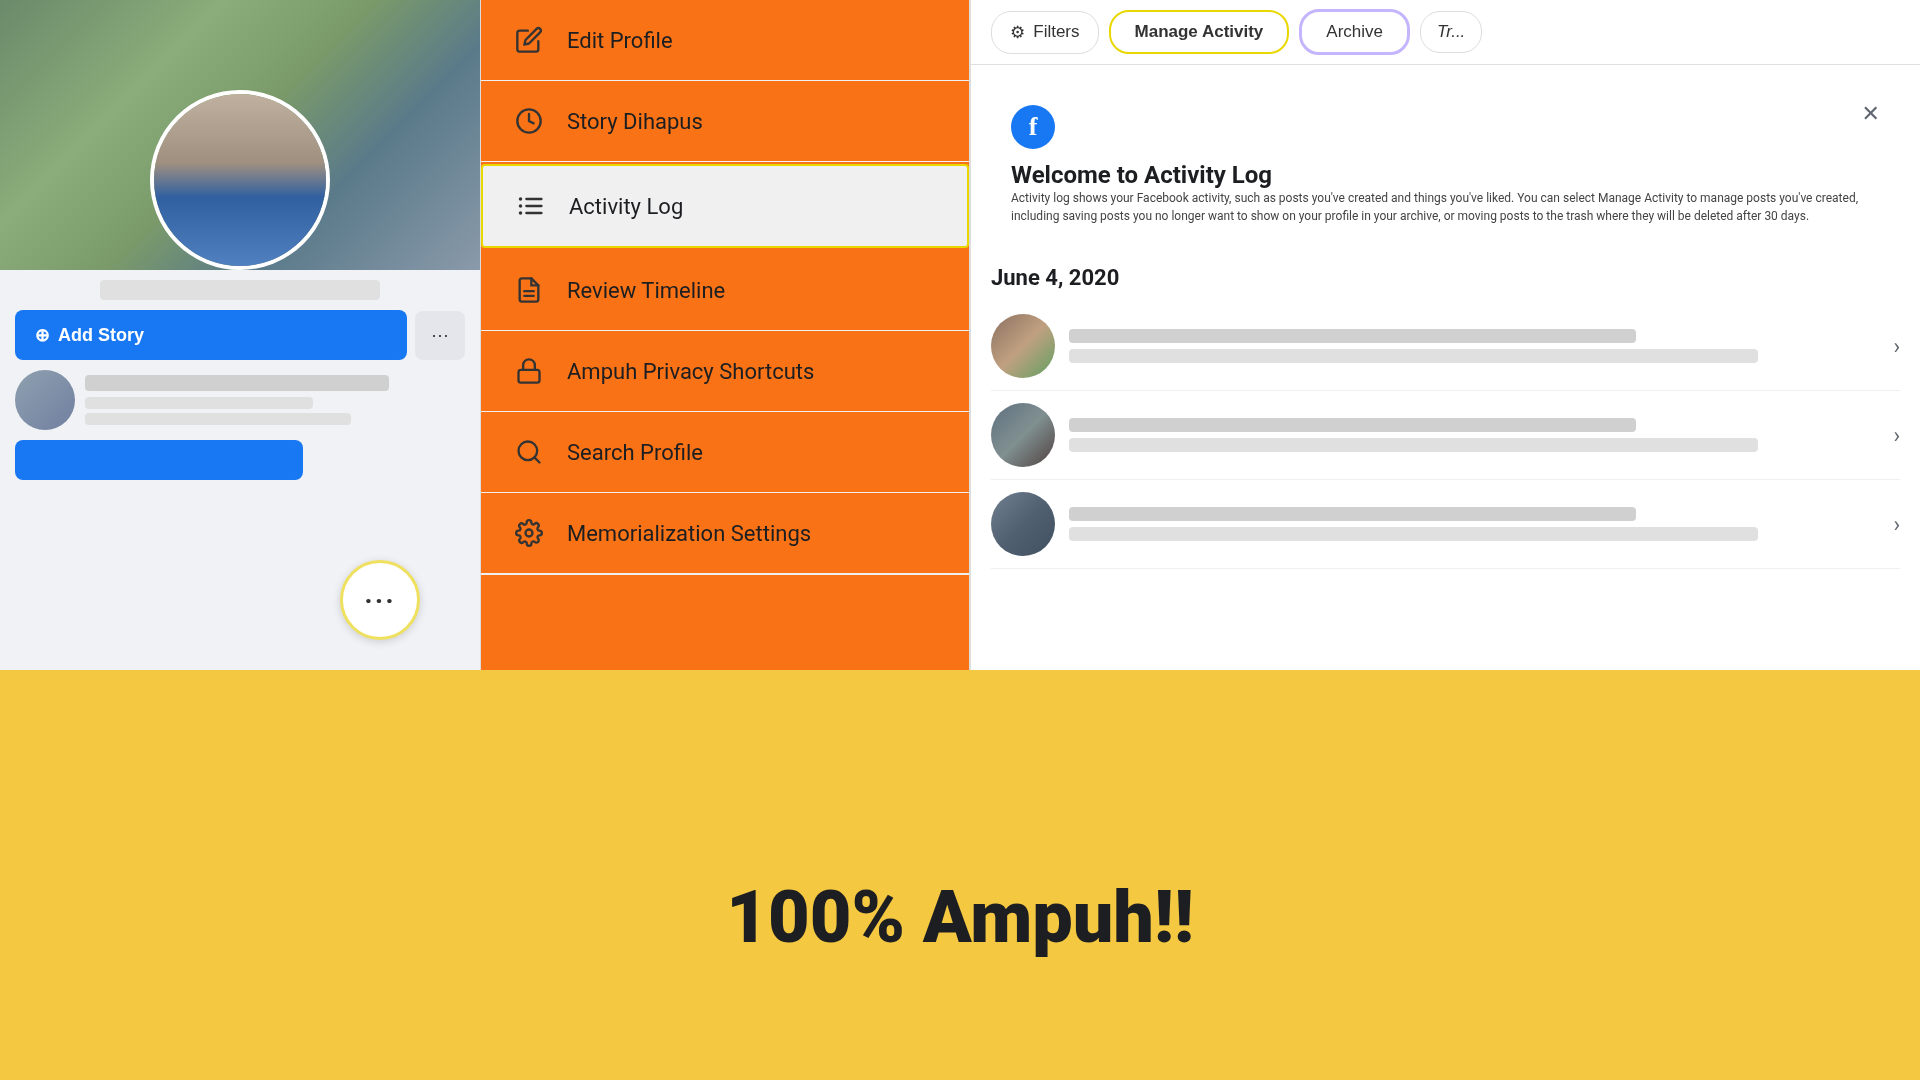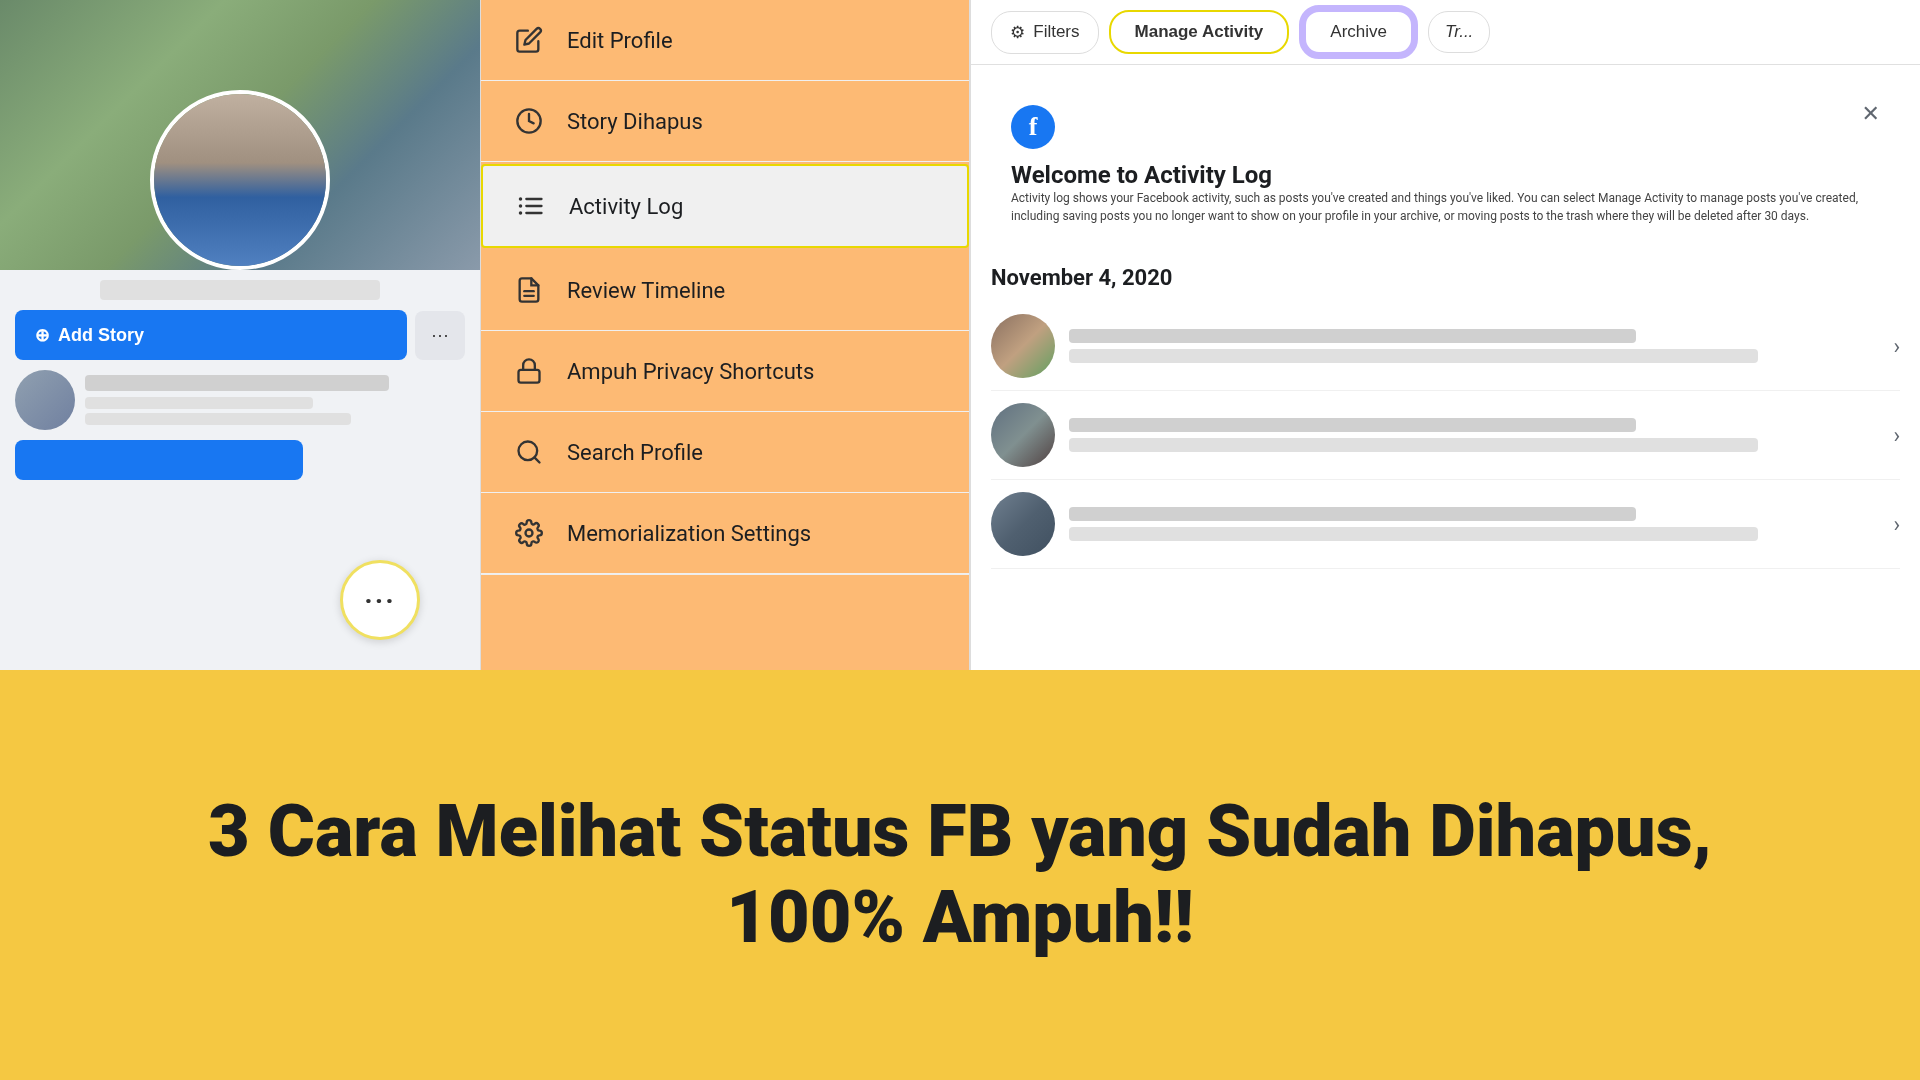--- a/index.html
+++ b/index.html
@@ -158,21 +158,21 @@
       height: 40px;
       background: #1877f2;
       border-radius: 8px;
       margin: 8px 15px;
       width: 60%;
     }
 
     
     .middle-panel {
       width: 490px;
-      background: #fdba74;
+      background: #f97316;
       border-left: 1px solid #ddd;
       border-right: 1px solid #ddd;
       flex-shrink: 0;
       overflow-y: auto;
     }
 
     .menu-item {
       display: flex;
       align-items: center;
       padding: 22px 30px;
@@ -256,21 +256,21 @@
       border-radius: 20px;
       background: white;
       cursor: pointer;
       font-size: 17px;
       font-weight: 600;
       color: #333;
     }
 
     .archive-btn {
       padding: 10px 24px;
-      border: 7px solid #c4b5fd;
+      border: 3px solid #c4b5fd;
       border-radius: 20px;
       background: white;
       cursor: pointer;
       font-size: 17px;
       color: #333;
     }
 
     .more-tab-btn {
       padding: 10px 16px;
       border: 1px solid #ddd;
@@ -552,21 +552,21 @@
         <div style="display:flex; justify-content: space-between; align-items: flex-start;">
           <div class="fb-logo-icon">
             <span>f</span>
           </div>
           <span class="close-icon-btn">✕</span>
         </div>
         <div class="welcome-title">Welcome to Activity Log</div>
         <div class="welcome-desc">Activity log shows your Facebook activity, such as posts you've created and things you've liked. You can select Manage Activity to manage posts you've created, including saving posts you no longer want to show on your profile in your archive, or moving posts to the trash where they will be deleted after 30 days.</div>
       </div>
 
-      <div class="date-header">November 4, 2020</div>
+      <div class="date-header">June 4, 2020</div>
 
       <div class="activity-item">
         <div class="activity-avatar activity-avatar-1"></div>
         <div class="activity-info">
           <div class="activity-text-bar"></div>
           <div class="activity-text-bar2"></div>
         </div>
         <span class="activity-chevron">›</span>
       </div>
 
@@ -586,17 +586,16 @@
           <div class="activity-text-bar2"></div>
         </div>
         <span class="activity-chevron">›</span>
       </div>
     </div>
   </div>
 </div>
 
 <div class="bottom-banner">
   <div class="banner-text">
-    <span>3 Cara Melihat Status FB yang Sudah Dihapus,</span>
     <br>
     <span>100% Ampuh!!</span>
   </div>
 </div>
 
 </body></html>

